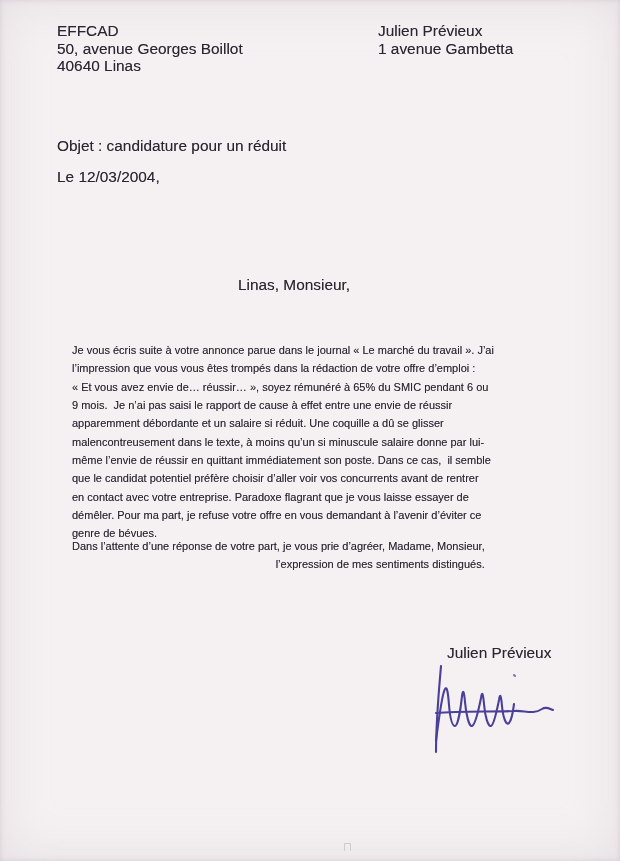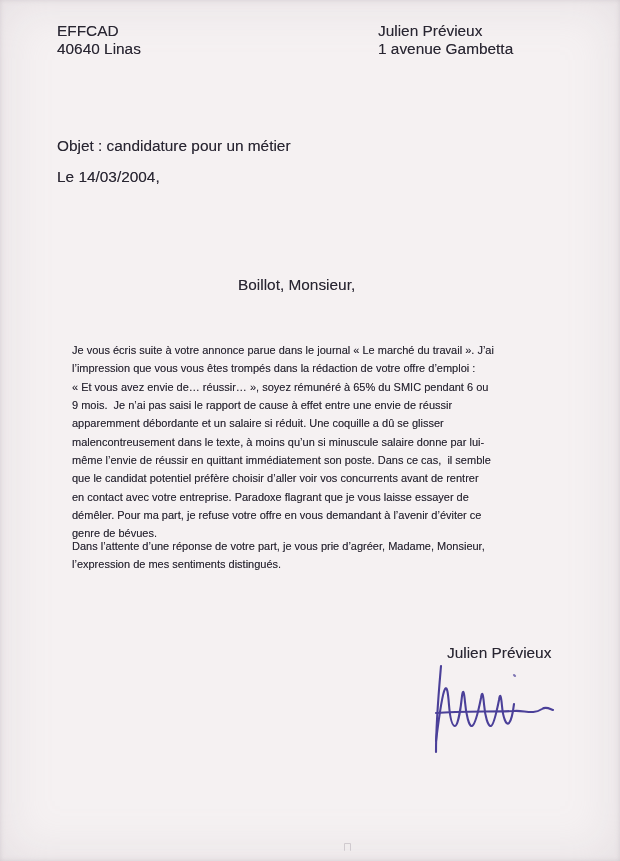--- a/index.html
+++ b/index.html
@@ -57,21 +57,21 @@
     font-size: 15.4px;
   }
   .para {
     position: absolute;
     left: 72px;
     font-size: 11px;
     line-height: 18.35px;
     white-space: pre;
   }
   .para-1 { top: 341px; }
-  .para-2 { top: 537px; }
+  .para-2 { top: 537px; text-align: right; }
   .sig-name {
     position: absolute;
     left: 447px;
     top: 644px;
     font-size: 15.4px;
   }
   .signature-svg {
     position: absolute;
     left: 426px;
     top: 661px;
@@ -97,33 +97,34 @@
     border-radius: 1px;
   }
 </style>
 </head>
 <body>
 
 <div class="page">
 
   <div class="addr addr-left">
     <div class="textline">EFFCAD</div>
+    <div class="textline">50, avenue Georges Boillot</div>
     <div class="textline">40640 Linas</div>
   </div>
 
   <div class="addr addr-right">
     <div class="textline">Julien Prévieux</div>
     <div class="textline">1 avenue Gambetta</div>
   </div>
 
-  <div class="subject textline">Objet : candidature pour un métier</div>
+  <div class="subject textline">Objet : candidature pour un réduit</div>
 
-  <div class="date textline">Le 14/03/2004,</div>
+  <div class="date textline">Le 12/03/2004,</div>
 
-  <div class="salutation textline">Boillot, Monsieur,</div>
+  <div class="salutation textline">Linas, Monsieur,</div>
 
   <div class="para para-1">Je vous écris suite à votre annonce parue dans le journal « Le marché du travail ». J’ai
 l’impression que vous vous êtes trompés dans la rédaction de votre offre d’emploi :
 « Et vous avez envie de… réussir… », soyez rémunéré à 65% du SMIC pendant 6 ou
 9 mois.  Je n’ai pas saisi le rapport de cause à effet entre une envie de réussir
 apparemment débordante et un salaire si réduit. Une coquille a dû se glisser
 malencontreusement dans le texte, à moins qu’un si minuscule salaire donne par lui-
 même l’envie de réussir en quittant immédiatement son poste. Dans ce cas,  il semble
 que le candidat potentiel préfère choisir d’aller voir vos concurrents avant de rentrer
 en contact avec votre entreprise. Paradoxe flagrant que je vous laisse essayer de

